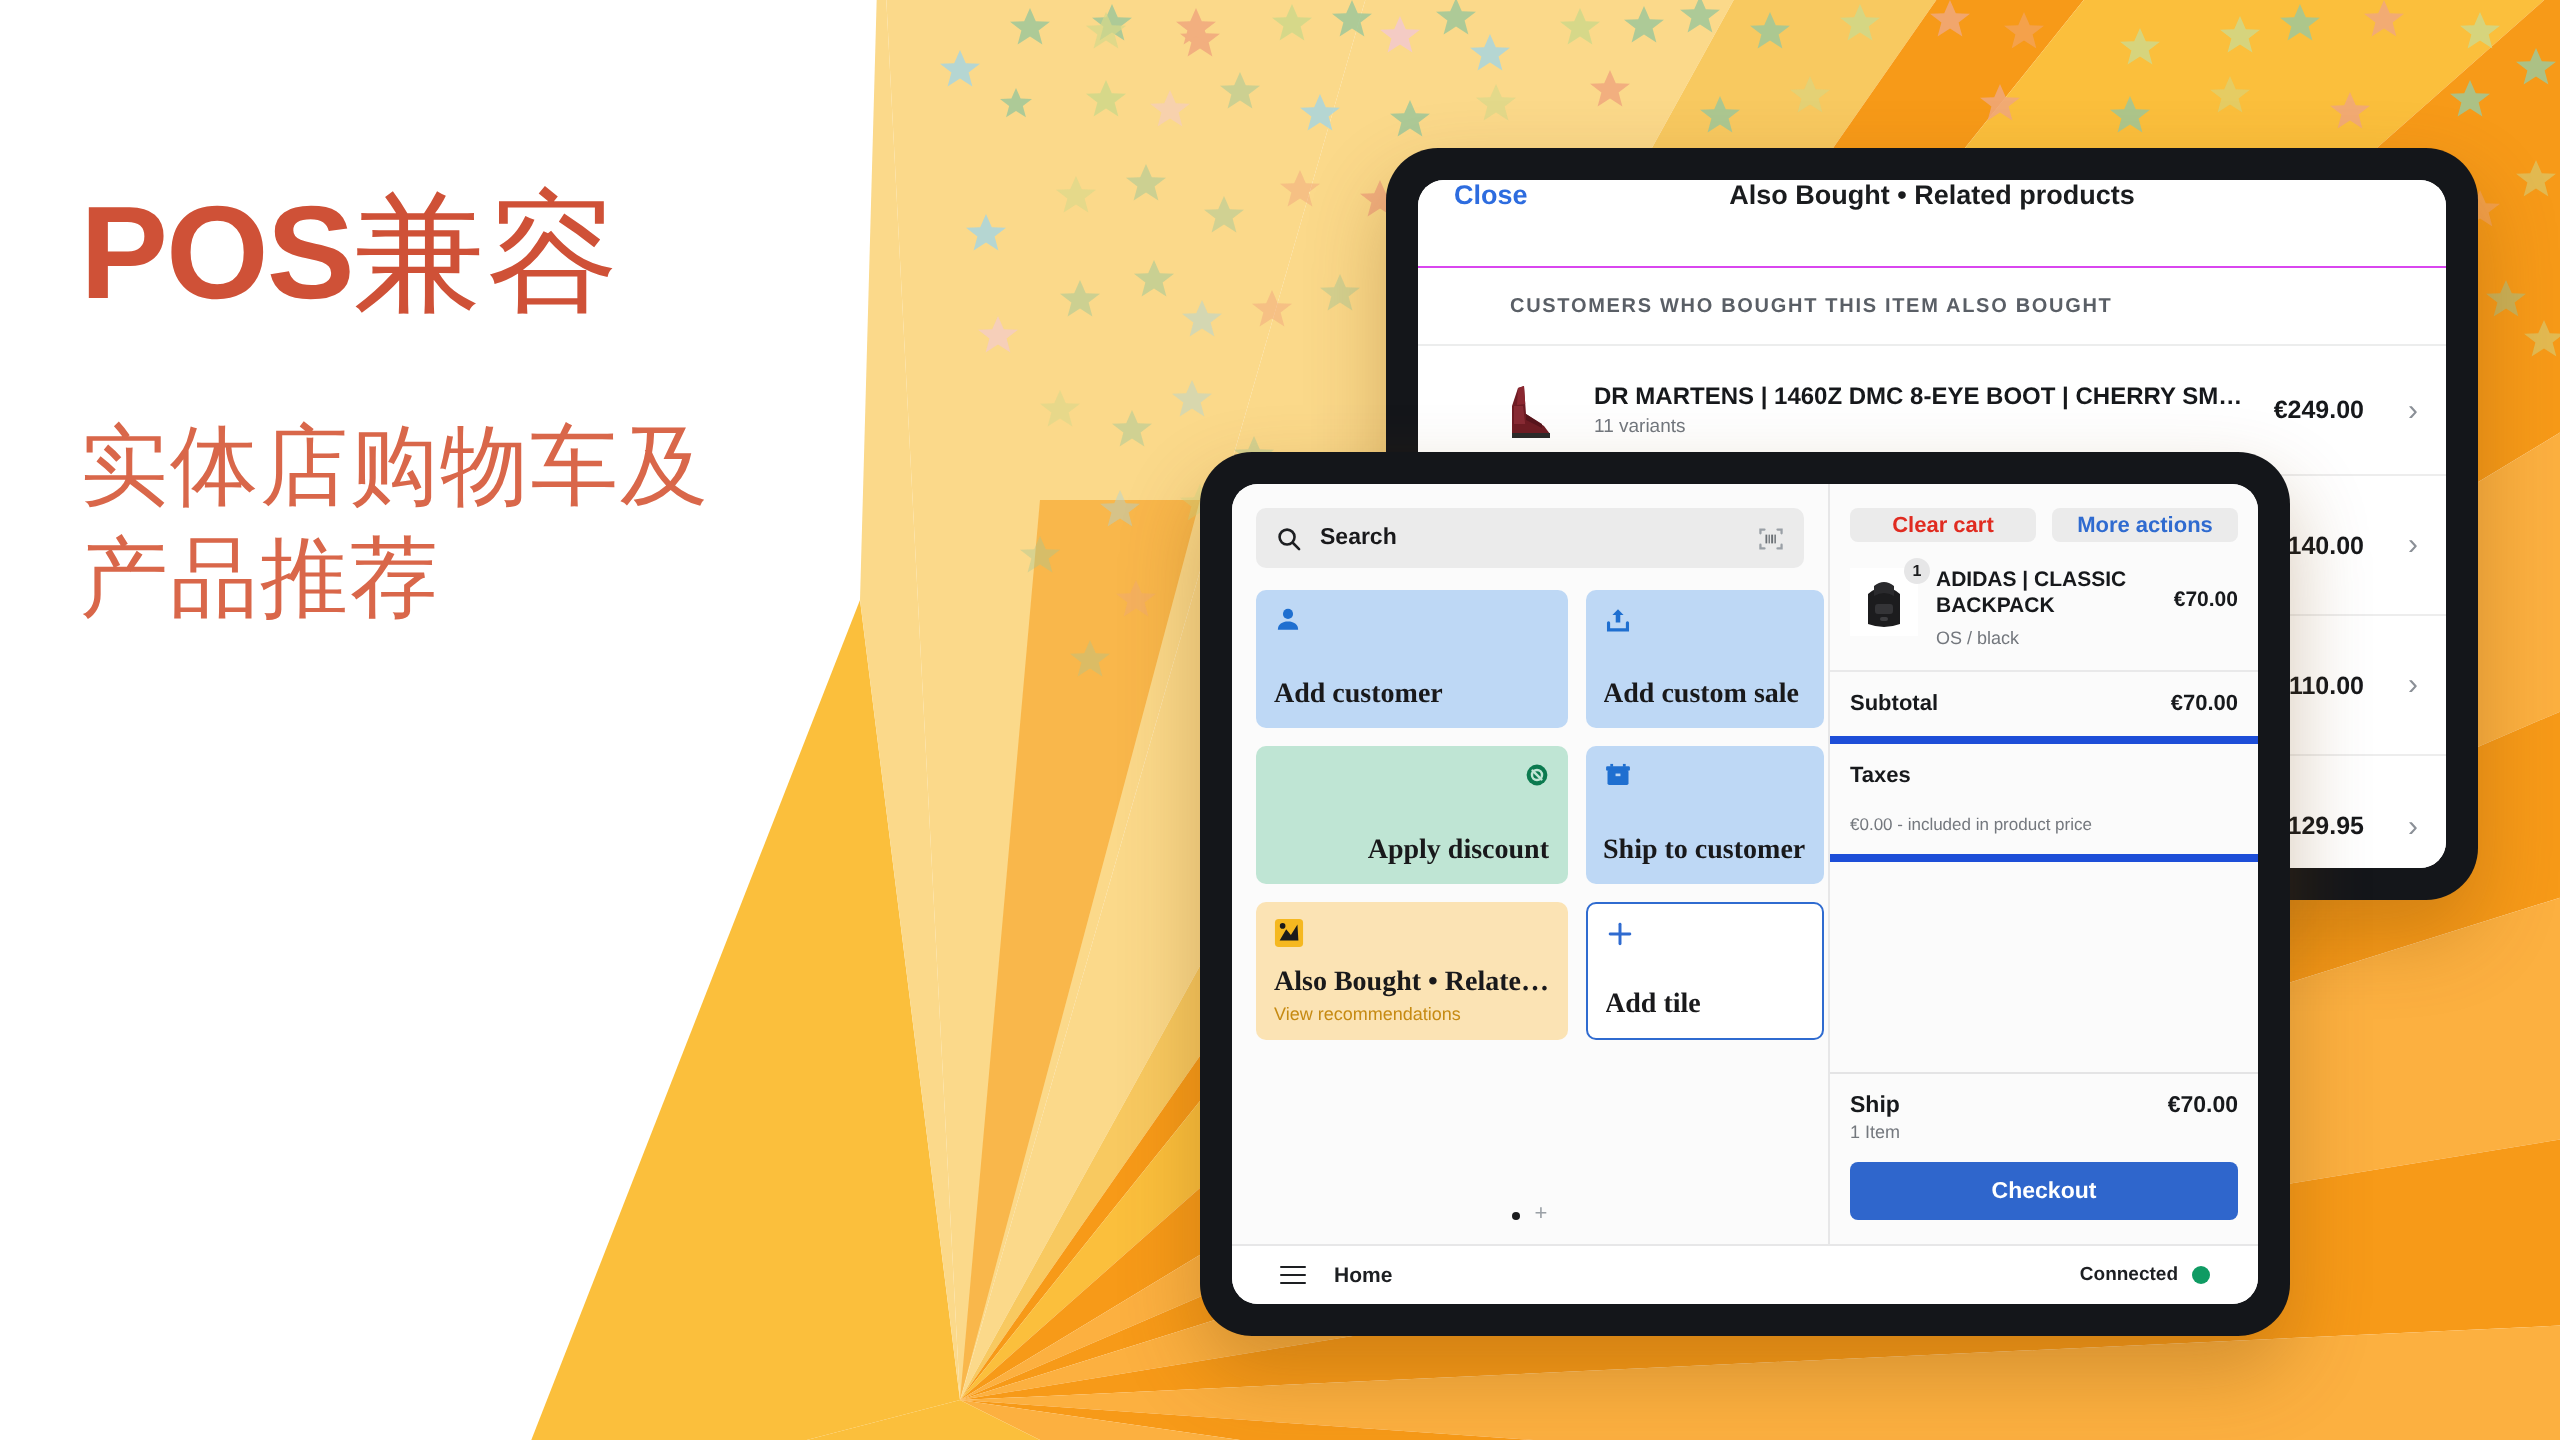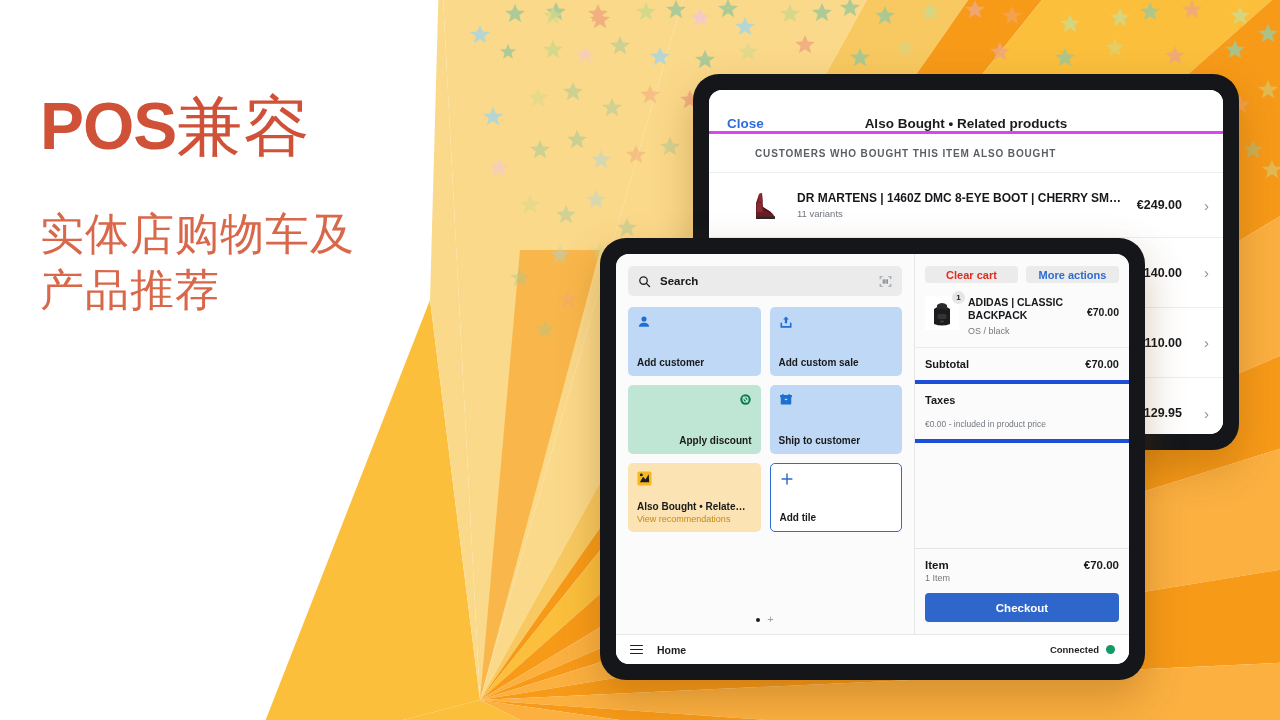--- a/index.html
+++ b/index.html
@@ -41,22 +41,22 @@
     background: #ffffff;
     border-radius: 13px;
     overflow: hidden;
     position: relative;
   }
 
   
   #tablet-back { left: 693px; top: 74px; width: 546px; height: 376px; }
 
   .ab-header {
-    height: 44px; display: flex; align-items: flex-end;
-    padding: 0 18px; border-bottom: 3px solid #d946ef;
+    height: 44px; display: flex; align-items: flex-start;
+    padding: 0 18px; border-bottom: 1px solid #d946ef;
     position: relative; background:#fff;
   }
   .ab-close { color: #2d6cdf; font-size: 13.5px; font-weight: 600; }
   .ab-title {
     position: absolute; left: 0; right: 0; text-align: center;
     font-size: 13.5px; font-weight: 700; color: #1a1c1e;
     pointer-events: none;
   }
   .ab-section {
     font-size: 10px; font-weight: 700; letter-spacing: .85px;
@@ -77,21 +77,21 @@
   .ab-txt { flex: 1 1 auto; min-width: 0; }
   .ab-name {
     font-size: 12px; font-weight: 700; color: #16181b;
     white-space: nowrap; overflow: hidden; text-overflow: ellipsis;
   }
   .ab-sub { font-size: 9.5px; color: #72777e; margin-top: 3px; }
   .ab-price { font-size: 12.5px; font-weight: 700; color: #16181b; white-space: nowrap; }
   .ab-chev { color: #8b9097; font-size: 15px; margin-left: 10px; }
 
   
-  #tablet-front { left: 600px; top: 238px; width: 545px; height: 442px; }
+  #tablet-front { left: 600px; top: 226px; width: 545px; height: 442px; }
   .pos { display: flex; height: 100%; background: #f6f6f7; flex-direction: column; }
   .pos-body { display: flex; flex: 1 1 auto; min-height: 0; }
 
   .pos-left {
     flex: 1 1 auto; min-width: 0; padding: 12px 12px 0 12px;
     background: #fbfbfb; display: flex; flex-direction: column;
     border-right: 1px solid #e7e7e8;
   }
 
   .searchbar {
@@ -100,22 +100,22 @@
     margin-bottom: 11px;
   }
   .searchbar .ph { font-size: 11.5px; font-weight: 700; color: #19191b; flex: 1 1 auto; }
 
   .tiles { display: grid; grid-template-columns: 1fr 1fr; gap: 9px; }
   .tile {
     height: 69px; border-radius: 5px; padding: 8px 9px;
     display: flex; flex-direction: column; justify-content: space-between;
     position: relative;
   }
-  .tile-label { font-size: 10px; font-weight: 700; color: #19191b; line-height:1.15;
-                white-space: nowrap; overflow: hidden; text-overflow: ellipsis; }
+  .tile-label { font-size: 14px; font-weight: 700; color: #19191b; line-height:1.15;
+                white-space: nowrap; overflow: hidden; text-overflow: ellipsis; font-family: Liberation Serif, serif; }
   .tile-sub { font-size: 9px; color: #c68a12; margin-top: 2px; }
   .tile.blue { background: #bed8f5; }
   .tile.green { background: #bfe5d4; align-items: flex-end; }
   .tile.amber { background: #fbe3b4; }
   .tile.add { background: #ffffff; border: 1.5px solid #2f6bd0; }
   .tile .ic { display:block; }
 
   .pager {
     margin-top: auto; display: flex; align-items: center; justify-content: center;
     gap: 7px; padding: 10px 0 9px;
@@ -172,21 +172,21 @@
   .checkout {
     margin-top: 10px; height: 29px; border-radius: 4px;
     background: #2f66cc; color: #fff;
     display: flex; align-items: center; justify-content: center;
     font-size: 11.5px; font-weight: 700;
   }
 
   .pos-footer {
     height: 30px; flex: 0 0 30px; background: #ffffff;
     border-top: 1px solid #e7e7e8;
-    display: flex; align-items: center; padding: 0 14px; gap: 14px;
+    display: flex; align-items: center; padding: 0 24px; gap: 14px;
   }
   .burger { display: flex; flex-direction: column; gap: 2.5px; }
   .burger i { display:block; width: 13px; height: 1.6px; background: #1d1f22; border-radius: 1px; }
   .foot-home { font-size: 10.5px; font-weight: 700; color: #1d1f22; }
   .foot-right { margin-left: auto; display: flex; align-items: center; gap: 7px; }
   .foot-conn { font-size: 9.5px; font-weight: 700; color: #1d1f22; }
   .conn-dot { width: 9px; height: 9px; border-radius: 50%; background: #0f9b63; }
 </style>
 </head>
 <body>
@@ -504,21 +504,21 @@
             <div class="cart-line" style="display:block;">
               <div class="cl-label">Taxes</div>
               <div class="cl-note">€0.00 - included in product price</div>
             </div>
 
             <div class="cart-spacer"></div>
 
             <div class="cart-total-wrap">
               <div class="total-row">
                 <div>
-                  <div class="t-label">Item</div>
+                  <div class="t-label">Ship</div>
                   <div class="t-sub">1 Item</div>
                 </div>
                 <div class="t-val">€70.00</div>
               </div>
               <div class="checkout">Checkout</div>
             </div>
 
           </div>
         </div>
 

